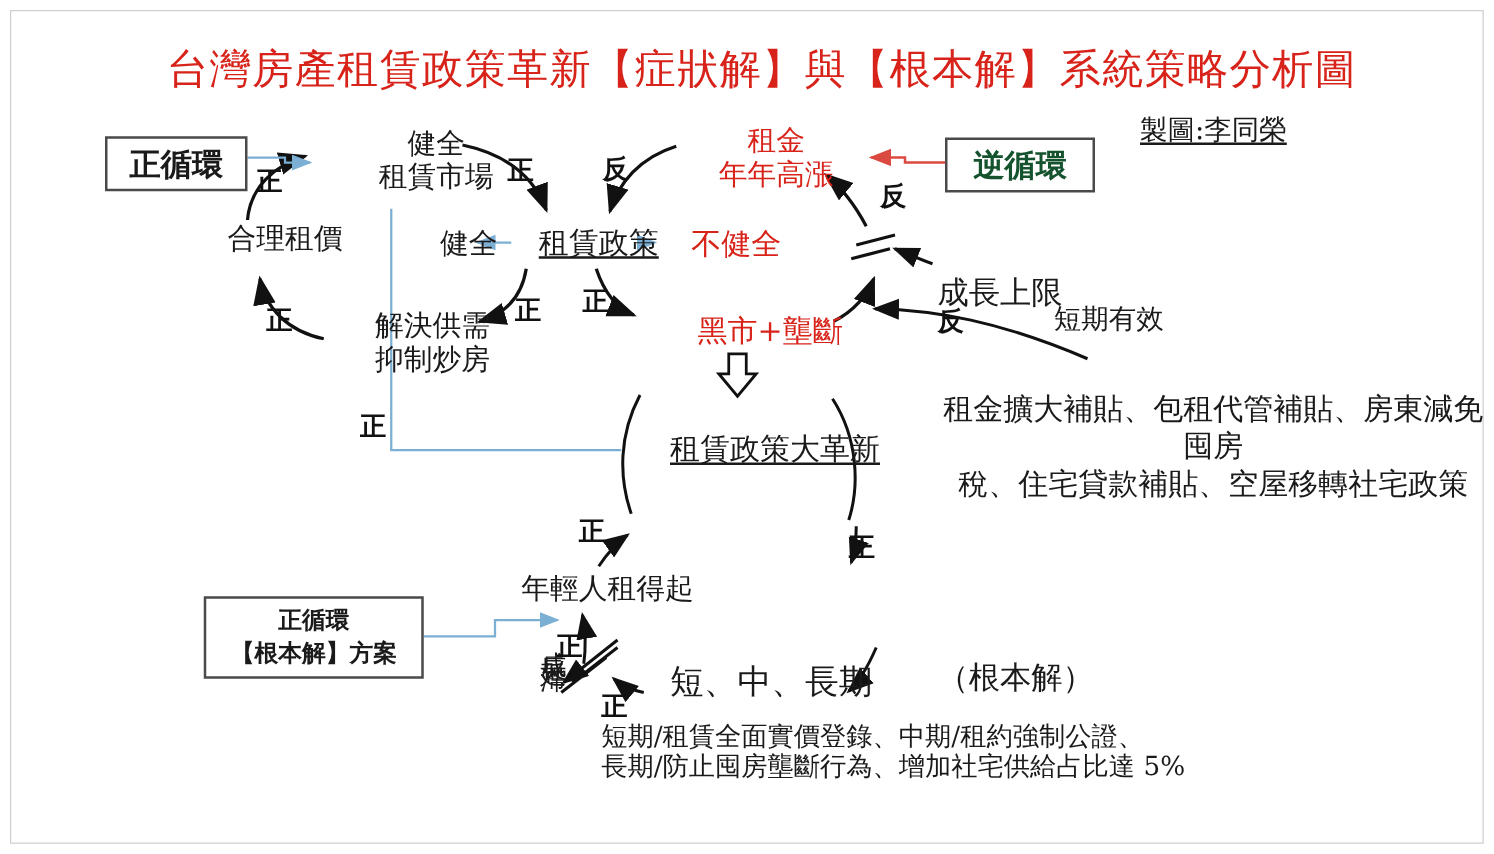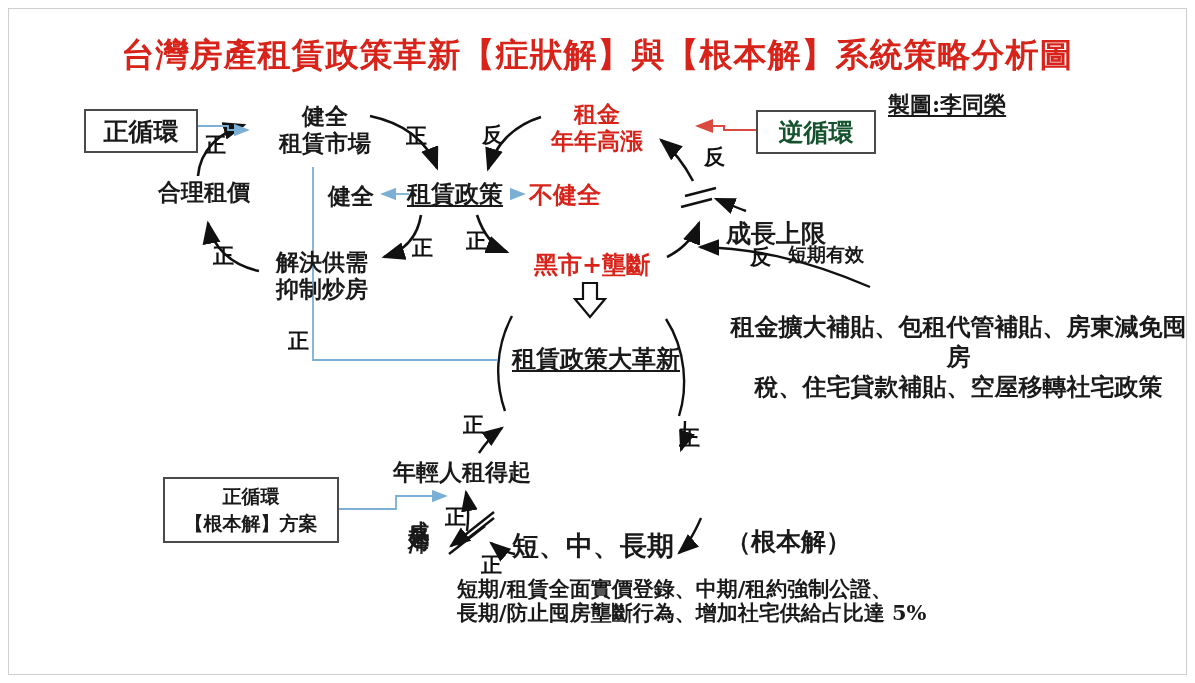--- a/index.html
+++ b/index.html
@@ -2,21 +2,21 @@
 <html><head>
 <meta charset="utf-8">
 <style>
   html,body{margin:0;padding:0;background:#fff;}
   #canvas{
     position:relative;width:1195px;height:683px;background:#fff;
     font-family:"DejaVu Serif","Liberation Serif",serif;
     overflow:hidden;
   }
   #frame{position:absolute;left:8px;top:8px;right:8px;bottom:8px;border:1px solid #cfcfcf;}
-  .t{position:absolute;font-weight:bold;color:#1a1a1a;white-space:pre-line;line-height:1.18;}
+  .t{position:absolute;font-weight:normal;color:#1a1a1a;white-space:pre-line;line-height:1.18;margin-left:24px;}
   .red{color:#d8231a;}
   .ctr{text-align:center;}
   .und{text-decoration:underline;text-underline-offset:3px;}
   .box{position:absolute;border:2px solid #4a4a4a;background:#fff;display:flex;align-items:center;justify-content:center;font-weight:bold;color:#1a1a1a;}
   .pol{position:absolute;font-weight:bold;color:#111;font-size:21px;font-family:"DejaVu Serif","Liberation Serif",serif;}
   .vert{writing-mode:vertical-rl;text-orientation:upright;letter-spacing:4px;}
   svg{position:absolute;left:0;top:0;}
   #title{left:0;right:0;top:36px;font-size:33px;letter-spacing:1px;}
 </style>
 </head>
@@ -88,21 +88,21 @@
   <div class="t ctr" style="left:262px;top:248px;width:120px;font-size:23px;">解決供需
 抑制炒房</div>
   <div class="t" style="left:328px;top:182px;font-size:23px;">健全</div>
   <div class="t und" style="left:407px;top:180px;font-size:24px;">租賃政策</div>
   <div class="t red" style="left:529px;top:181px;font-size:24px;">不健全</div>
 
   <div class="t red ctr" style="left:538px;top:100px;width:118px;font-size:23px;">租金
 年年高漲</div>
   <div class="t red" style="left:534px;top:251px;font-size:24px;">黑市+壟斷</div>
   <div class="t" style="left:726px;top:219px;font-size:25px;">成長上限</div>
-  <div class="t" style="left:788px;top:243px;font-size:19px;">短期有效</div>
+  <div class="t" style="left:819px;top:243px;font-size:22px;">短期有效</div>
 
   <div class="t" style="left:722px;top:312px;font-size:24px;line-height:1.25;text-align:center;">租金擴大補貼、包租代管補貼、房東減免囤房
 稅、住宅貸款補貼、空屋移轉社宅政策</div>
 
   <div class="t und" style="left:512px;top:345px;font-size:24px;">租賃政策大革新</div>
 
   <div class="t" style="left:393px;top:458px;font-size:23px;">年輕人租得起</div>
   <div class="t" style="left:726px;top:527px;font-size:25px;">（根本解）</div>
   <div class="t" style="left:512px;top:530px;font-size:27px;">短、中、長期</div>
   <div class="t vert" style="left:406px;top:504px;height:110px;font-size:21px;">成長延滯</div>

